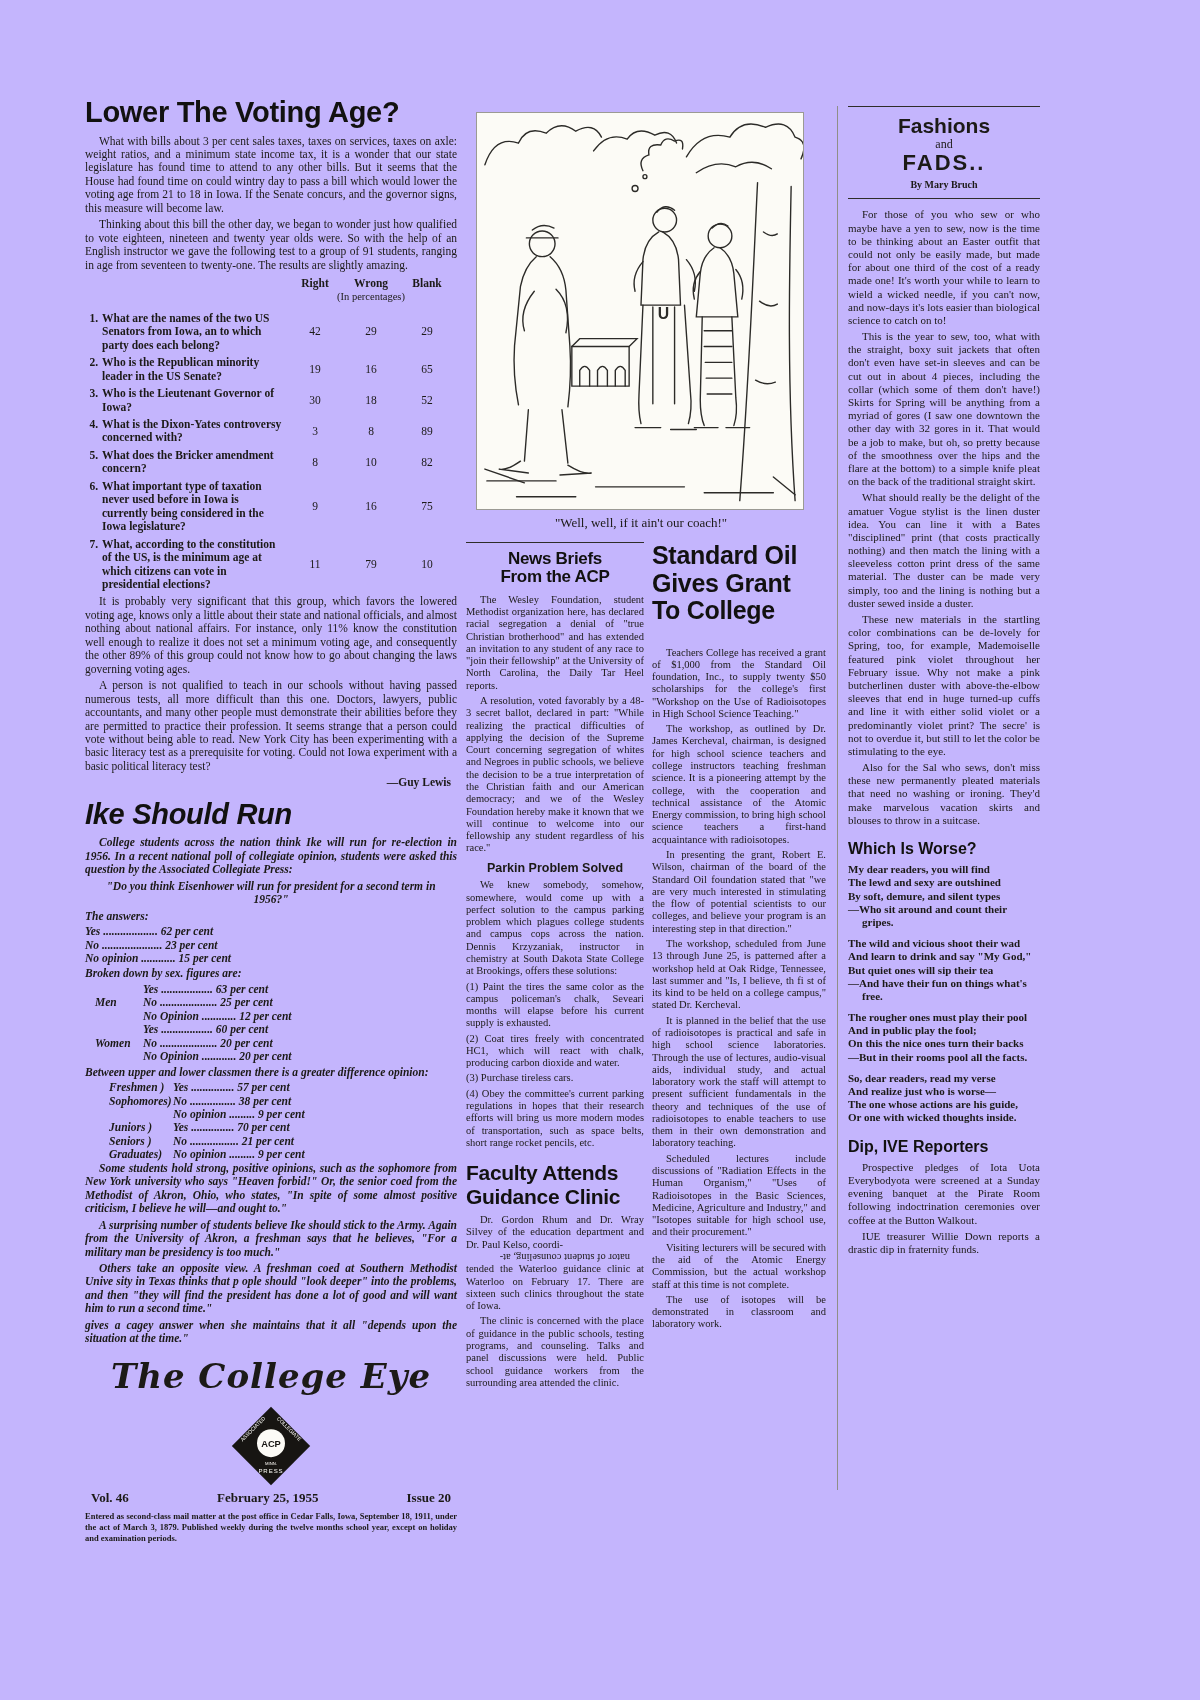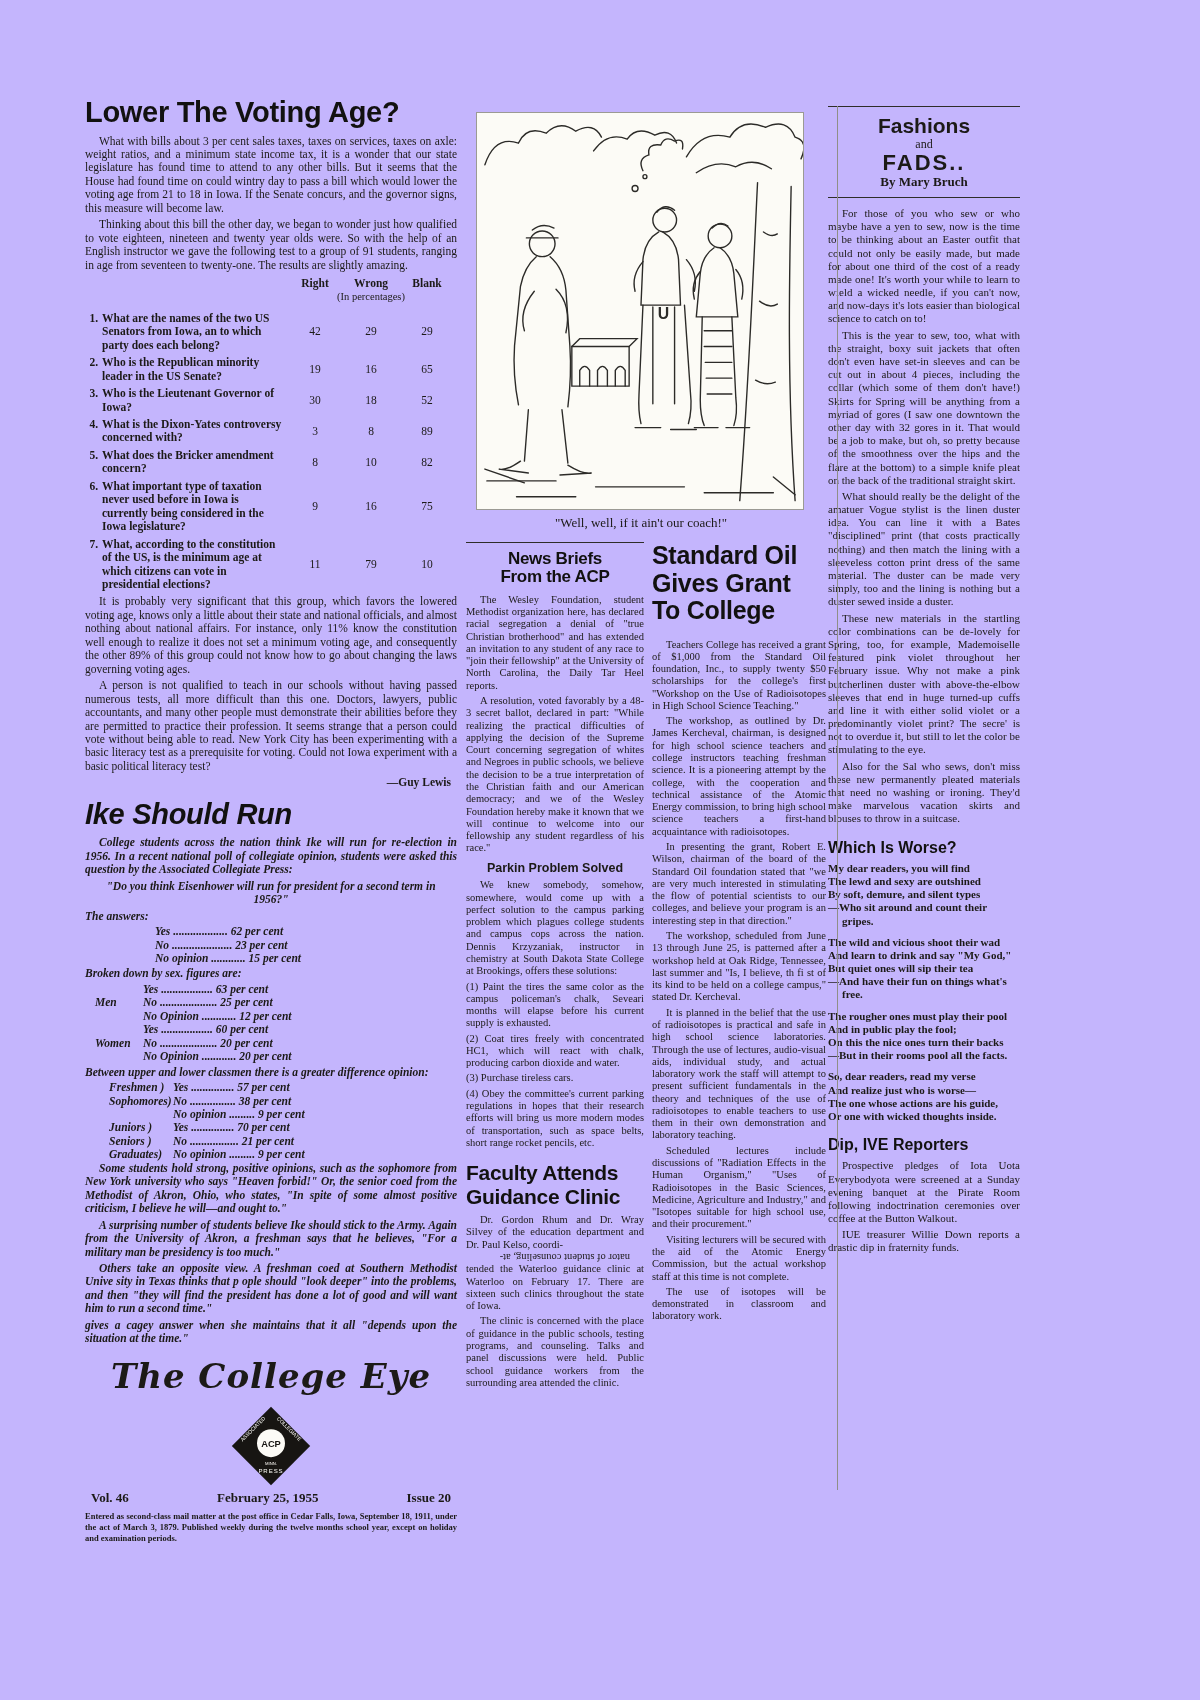--- a/index.html
+++ b/index.html
@@ -21,21 +21,21 @@
   .qt-spacer{width:202px;}
   .qt-col{width:56px;text-align:center;}
   .qt-sub{margin-left:202px;width:168px;text-align:center;font-size:10.5px;margin-bottom:9px;}
   .qt-row{display:flex;align-items:center;margin-bottom:4px;}
   .qt-num{width:17px;text-align:right;padding-right:4px;font-weight:bold;align-self:flex-start;}
   .qt-q{width:185px;font-weight:bold;}
   .qt-stat{width:56px;text-align:center;}
   .article-ike{font-weight:bold;font-style:italic;}
   .ike-q{text-align:center;margin:3px 14px;}
   .ike-label{margin:2px 0;}
-  .poll-block{margin-left:70px;}
+  .poll-block{}
   .poll-line{display:flex;}
   .pp{width:58px;padding-left:10px;flex:none;}
   .pp2{width:88px;padding-left:24px;flex:none;}
 
   
   .masthead{margin-top:auto;text-align:center;padding-top:8px;}
   .paper-title{font-family:"DejaVu Serif",serif;font-style:italic;font-weight:bold;font-size:34px;letter-spacing:1px;}
   .acp-logo{display:block;margin:8px auto 2px;}
   .vol-row{display:flex;justify-content:space-between;font-weight:bold;font-size:13px;padding:0 6px;}
   .fine{font-family:Liberation Serif, serif;font-size:8.5px;font-weight:bold;text-align:justify;
@@ -46,31 +46,31 @@
   .cartoon svg{display:block;border:1px solid #9b9a94;background:#fcfbf6;}
   .caption{text-align:center;font-size:13px;margin-top:5px;}
 
   
   .col-mid1{left:466px;top:542px;width:178px;font-size:10.5px;line-height:1.17;}
   .col-mid2{left:652px;top:542px;width:174px;font-size:10.5px;line-height:1.17;}
   .rule{border-top:1.5px solid #2f2d29;margin-bottom:7px;}
   .hl-news{font-size:17px;text-align:center;line-height:1.08;margin-bottom:7px;}
   .subhead{font-family:"Liberation Sans",sans-serif;font-weight:bold;font-size:12.5px;text-align:center;margin:6px 0 4px;}
   .hl-fac{font-size:21px;line-height:1.12;margin:12px 0 6px;}
-  .hl-so{font-size:25px;line-height:1.1;margin-bottom:14px;}
+  .hl-so{font-size:25px;line-height:1.1;margin-bottom:22px;}
   .flipped{display:block;transform:rotate(180deg);}
 
   
-  .col-right{left:828px;top:106px;width:192px;font-size:11px;line-height:1.2;}
+  .col-right{left:848px;top:106px;width:192px;font-size:11px;line-height:1.2;}
   .fash-head{text-align:center;border-top:1.5px solid #2f2d29;border-bottom:1.5px solid #2f2d29;
              padding:8px 0 7px;margin-bottom:9px;}
   .fh-1{font-family:"Liberation Sans",sans-serif;font-weight:bold;font-size:21px;line-height:1;}
   .fh-2{font-size:12px;margin:1px 0;}
   .fh-3{font-family:"Liberation Sans",sans-serif;font-weight:bold;font-size:22px;letter-spacing:2px;line-height:1;}
-  .fh-by{font-size:13px;font-weight:bold;}
+  .fh-by{font-size:10px;font-weight:bold;margin-top:5px;}
   .hl-sm{font-size:16px;margin:12px 0 5px;letter-spacing:0;}
   .stanza{margin-bottom:8px;}
   .poem-line{font-weight:bold;padding-left:14px;text-indent:-14px;}
 
   .vrule{position:absolute;left:837px;top:106px;width:1px;height:1384px;background:#8f8e88;}
 </style>
 </head>
 <body>
 
 <div class="sheet">

